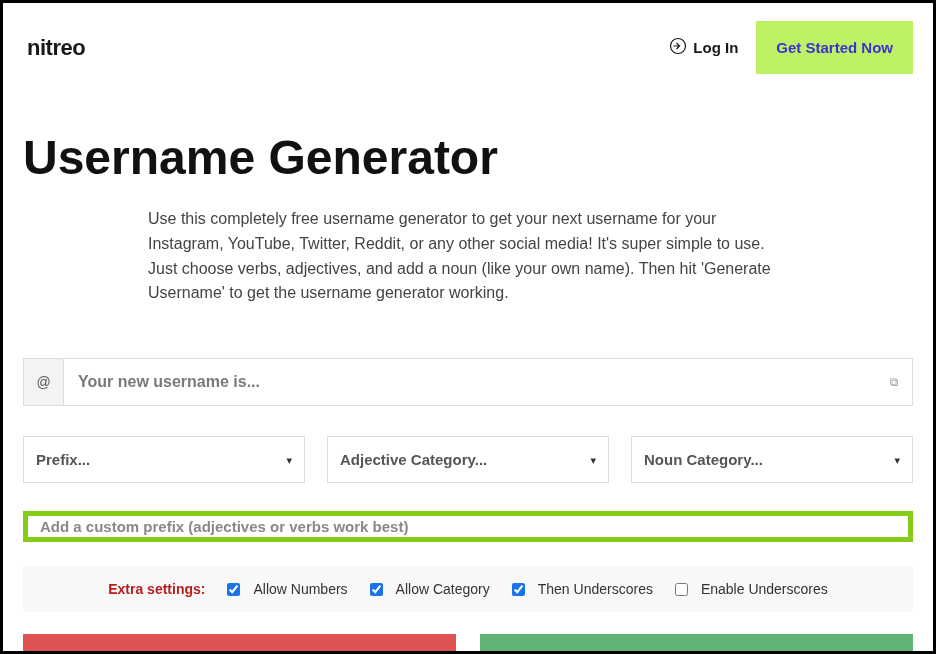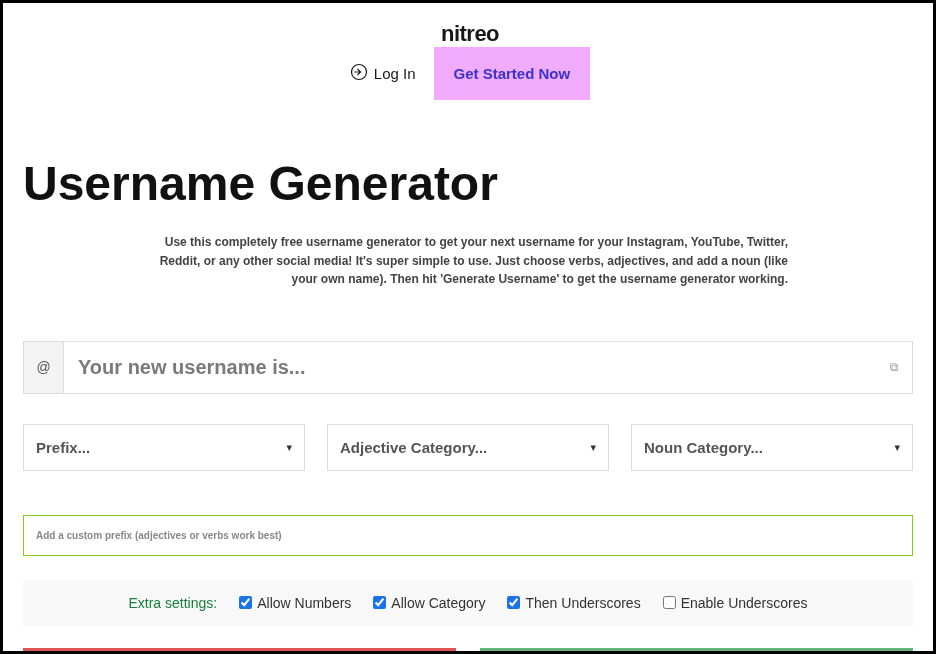--- a/index.html
+++ b/index.html
@@ -1,40 +1,40 @@
 <!DOCTYPE html>
 <html><head>
 <meta charset="utf-8">
 <style>
 * { margin: 0; padding: 0; box-sizing: border-box; }
 body { font-family: Arial, Helvetica, sans-serif; width: 936px; height: 654px; border: 3px solid #000; background: #fff; display: flex; flex-direction: column; }
-.header { display: flex; justify-content: space-between; align-items: center; padding: 18px 20px 10px 24px; flex-direction: column; }
+.header { display: flex; justify-content: space-between; align-items: center; padding: 18px 20px 10px 24px; }
 .logo { font-size: 22px; font-weight: 700; letter-spacing: -0.5px; color: #181818; }
 .header-right { display: flex; align-items: center; gap: 18px; }
-.login-link { display: flex; align-items: center; gap: 6px; font-weight: 400; font-size: 15px; color: #181818; cursor: pointer; justify-content: flex-end; }
+.login-link { display: flex; align-items: center; gap: 6px; font-weight: 700; font-size: 15px; color: #181818; cursor: pointer; justify-content: flex-end; }
 .login-icon svg { width: 18px; height: 18px; stroke: #181818; fill: none; stroke-width: 1.6; }
-.get-started-btn { background: #f0abfc; color: #3c32d0; font-weight: 700; font-size: 15px; padding: 18px 20px; cursor: pointer; border: none; }
+.get-started-btn { background: #bef264; color: #3c32d0; font-weight: 700; font-size: 15px; padding: 18px 20px; cursor: pointer; border: none; }
 .main { padding: 0 20px; flex: 1; display: flex; flex-direction: column; }
 .title { text-align: left; font-size: 48px; font-weight: 700; margin-top: 46px; margin-bottom: 22px; color: #111; }
-.desc { text-align: right; font-size: 12px; line-height: 1.55; color: #444; max-width: 640px; margin: 0 auto 52px auto; font-weight: bold; }
+.desc { text-align: left; font-size: 16px; line-height: 1.55; color: #444; max-width: 640px; margin: 0 auto 52px auto; }
 .username-row { display: flex; margin-bottom: 30px; border: 1px solid #ddd; }
 .at-box { width: 40px; background: #f3f3f3; display: flex; align-items: center; justify-content: center; font-size: 14px; color: #555; border-right: 1px solid #ddd; }
-.username-input { flex: 1; border: none; padding: 14px 14px; font-size: 20px; font-weight: 700; color: #7a7a7a; outline: none; }
+.username-input { flex: 1; border: none; padding: 14px 14px; font-size: 16px; font-weight: 700; color: #7a7a7a; outline: none; }
 .username-input::placeholder { color: #7a7a7a; font-weight: 700; }
 .copy-icon { width: 36px; display: flex; align-items: center; justify-content: center; font-size: 12px; color: #999; }
-.selects-row { display: flex; gap: 22px; margin-bottom: 44px; }
+.selects-row { display: flex; gap: 22px; margin-bottom: 28px; }
 .select-wrap { flex: 1; position: relative; border: 1px solid #ddd; }
 .select-wrap select { width: 100%; padding: 14px 12px; font-size: 15px; font-weight: 700; color: #555; border: none; background: #fff; appearance: none; cursor: pointer; outline: none; }
 .select-arrow { position: absolute; right: 12px; top: 50%; transform: translateY(-50%); pointer-events: none; font-size: 11px; color: #333; }
 .custom-row { display: flex; gap: 36px; margin-bottom: 24px; }
-.custom-input { flex: 1; border: 1px solid #84cc16; padding: 14px 12px; font-size: 10px; font-weight: 700; color: #888; outline: none; }
+.custom-input { flex: 1; border: 5px solid #84cc16; padding: 2px 12px; font-size: 15px; font-weight: 700; color: #888; outline: none; }
 .custom-input::placeholder { color: #888; font-weight: 700; }
 .extra-settings { background: #f8f8f8; padding: 15px 0; display: flex; align-items: center; justify-content: center; gap: 22px; font-size: 14px; margin-bottom: 22px; }
-.extra-label { font-weight: 400; color: #15803d; }
-.check-item { display: flex; align-items: center; gap: 5px; color: #333; }
+.extra-label { font-weight: 700; color: #b91c1c; }
+.check-item { display: flex; align-items: center; gap: 13px; color: #333; }
 .check-item input { accent-color: #1a73e8; cursor: pointer; }
 .buttons-row { display: flex; gap: 24px; }
 .btn { flex: 1; padding: 21px 0; text-align: center; color: #fff; font-weight: 700; font-size: 16px; border: none; cursor: pointer; }
 .btn-generate { background: #e05353; }
 .btn-check { background: #62b377; }
 </style>
 </head>
 <body>
 
 <div class="header">

